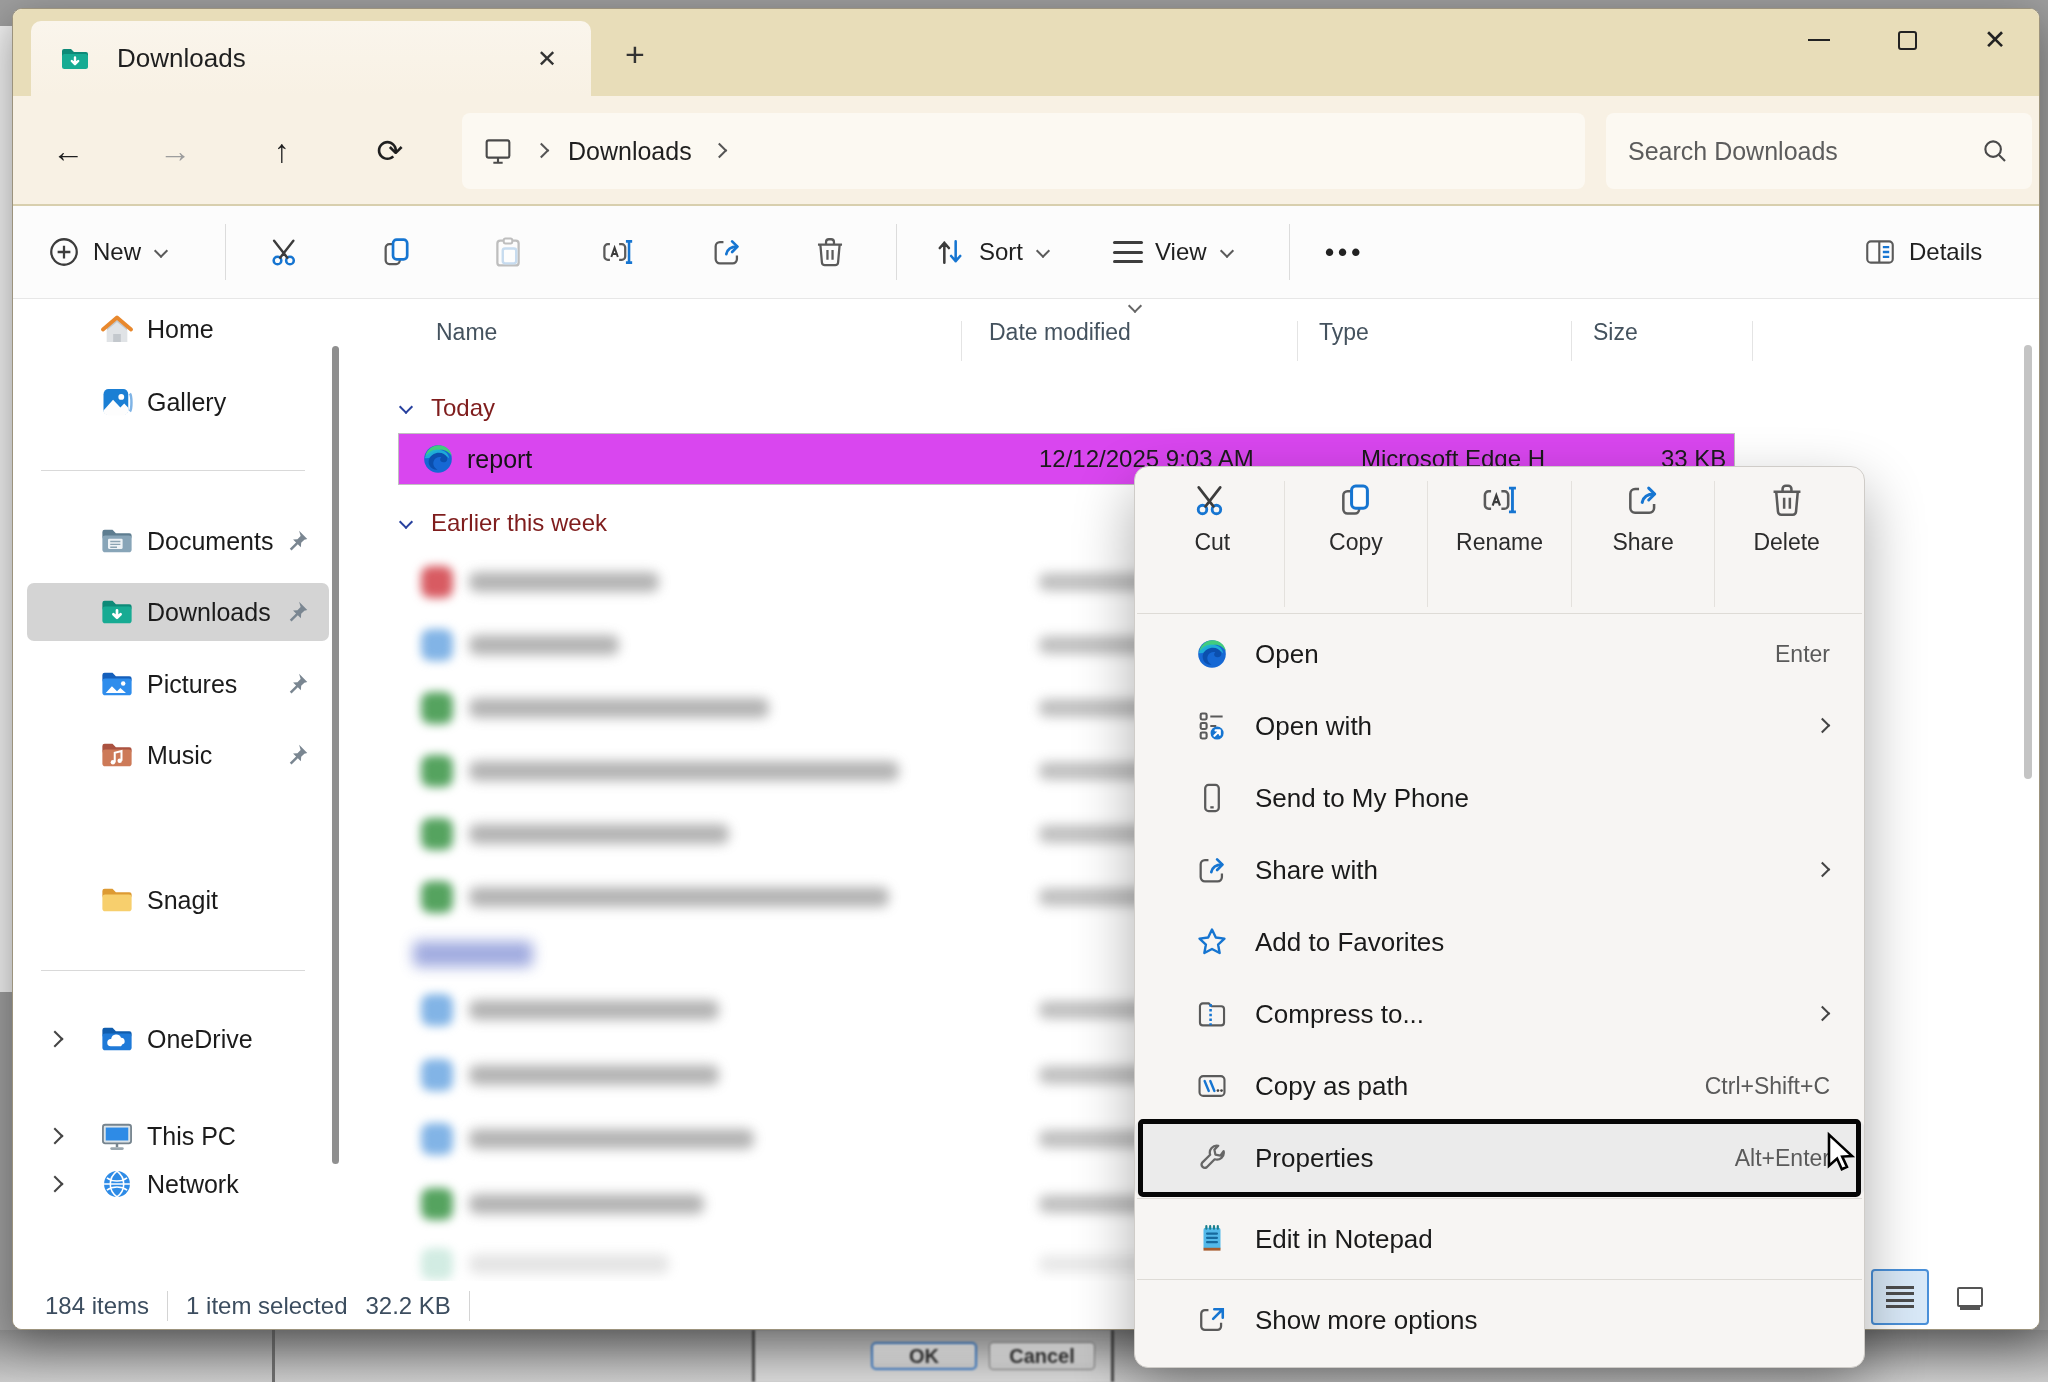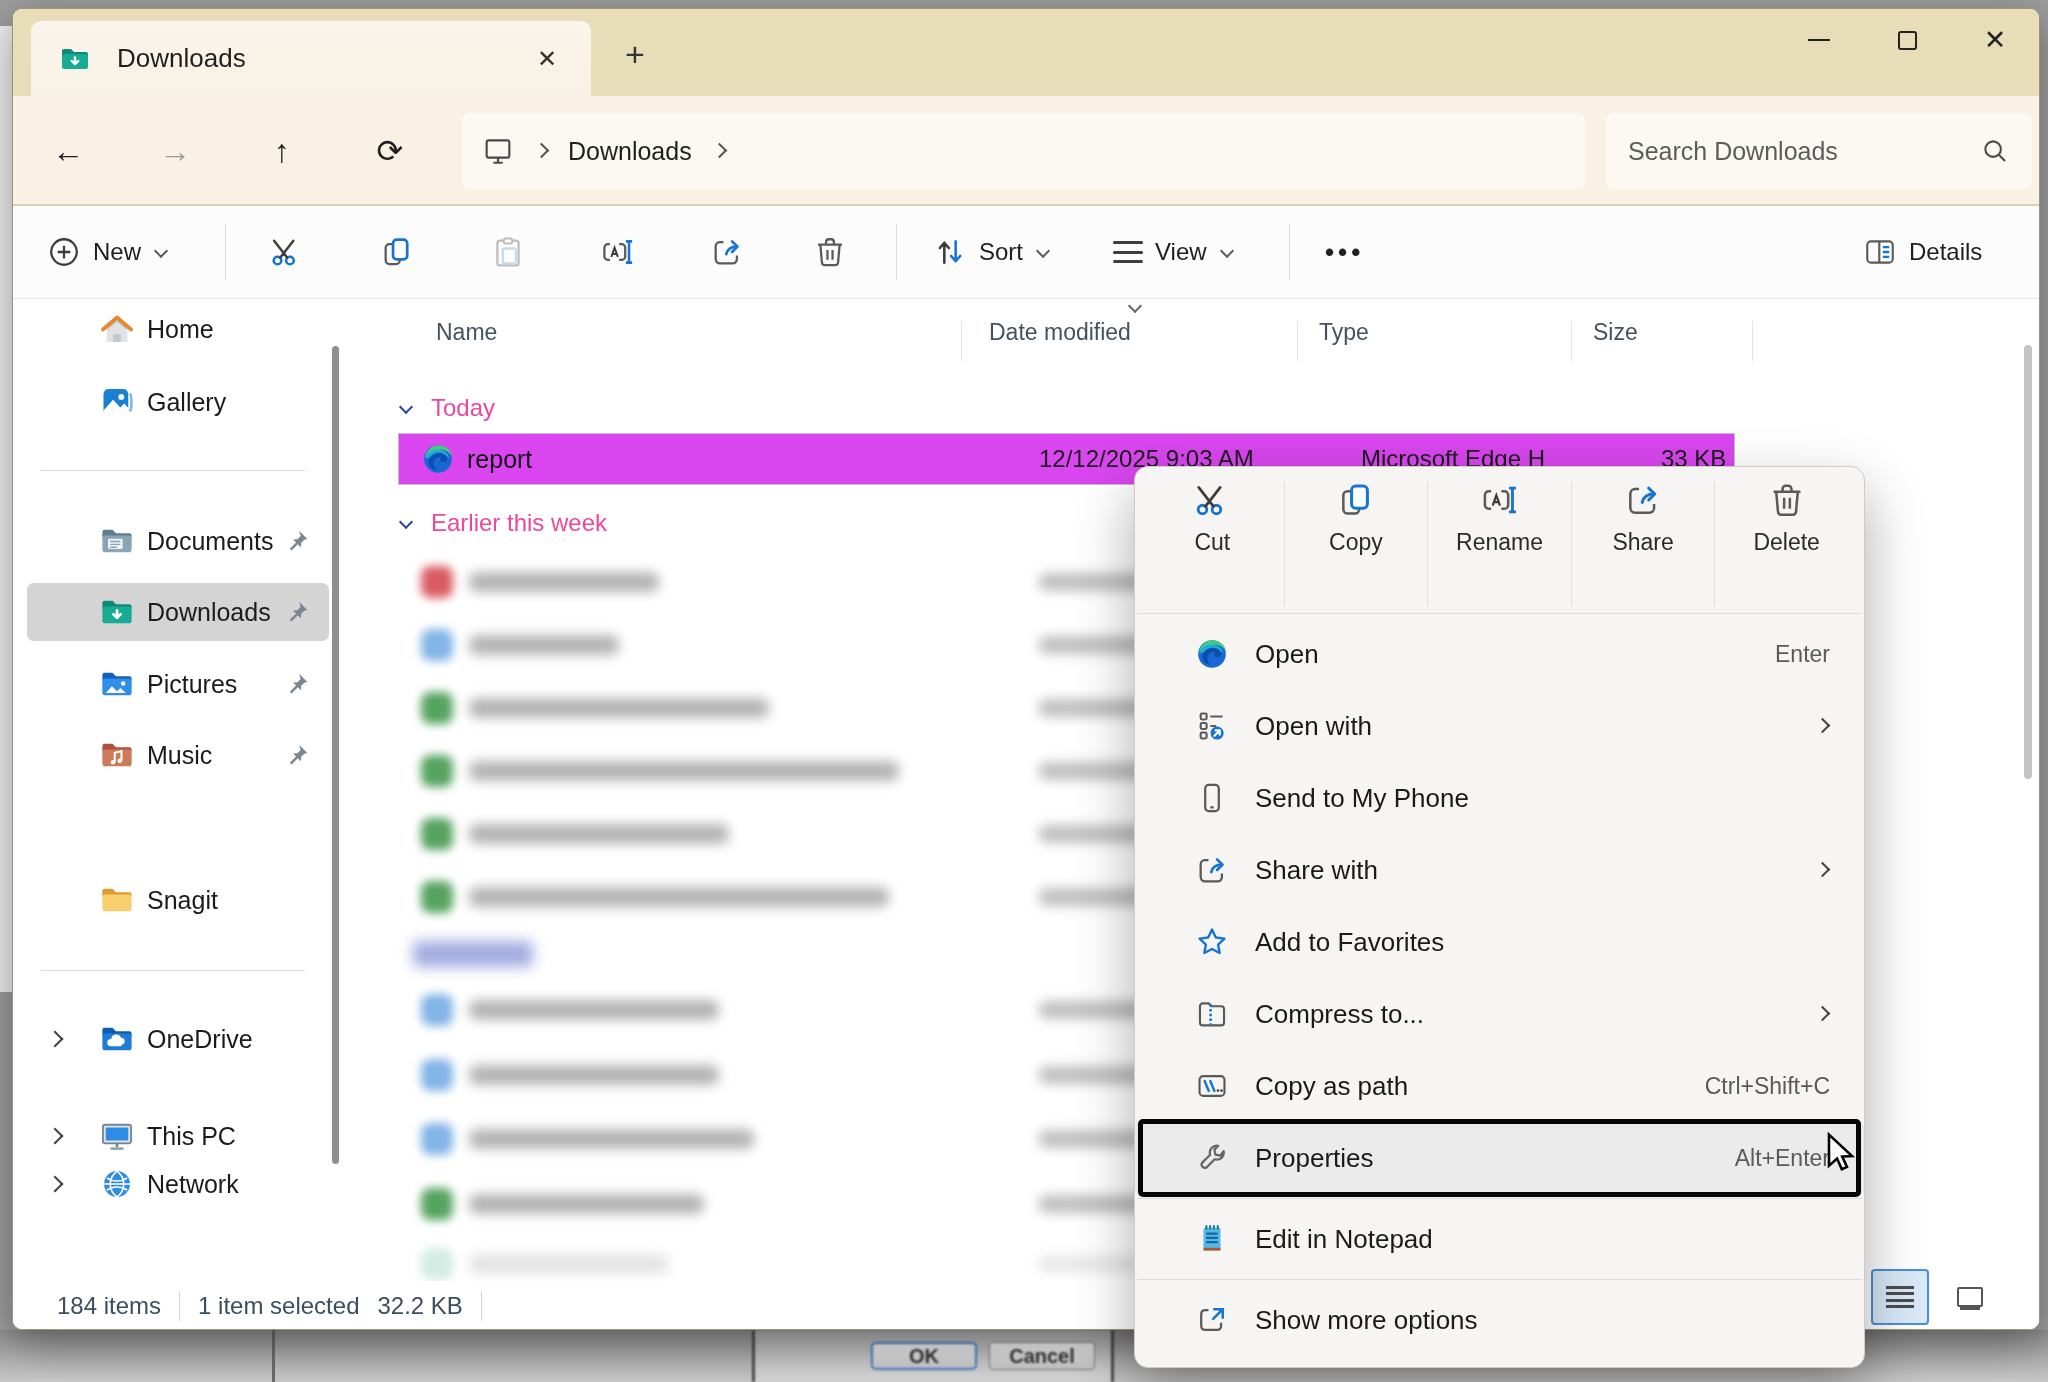--- a/index.html
+++ b/index.html
@@ -92,21 +92,21 @@
     background:#8f8f8f; border-radius:4px; }
 
   
   .filearea { position:absolute; left:345px; top:290px; width:1683px; height:982px; background:#fff; }
   .cols { position:absolute; left:0; top:20px; width:100%; height:44px; }
   .col-label { position:absolute; font-size:23px; color:#44525e; }
   .col-sep { position:absolute; top:2px; width:1px; height:40px; background:#e4e4e4; }
   .sort-chev { position:absolute; width:12px; height:12px; }
   .sort-chev::after { content:""; position:absolute; width:8px; height:8px; left:1px; top:2px;
     border-right:2px solid #666; border-bottom:2px solid #666; transform:rotate(45deg); }
-  .group-hdr { position:absolute; display:flex; align-items:center; font-size:24px; color:#ec4899; }
+  .group-hdr { position:absolute; display:flex; align-items:center; font-size:24px; color:#7f1d1d; }
   .group-chev { width:14px; height:14px; position:relative; margin-right:18px; }
   .group-chev::after { content:""; position:absolute; left:2px; top:1px; width:8px; height:8px;
     border-right:2px solid #27409e; border-bottom:2px solid #27409e; transform:rotate(45deg); }
   .redact-hdr { position:absolute; width:120px; height:26px; border-radius:5px;
     background:#8a97d8; filter:blur(7px); opacity:.8; }
   .frow { position:absolute; left:41px; width:1335px; height:50px; display:flex; align-items:center; }
   .frow.selected { background:#d946ef; outline:1px solid #c0c0c0; }
   .frow .ficon { width:34px; height:34px; margin-left:22px; flex:0 0 auto; }
   .frow .fname { font-size:25px; color:#141414; margin-left:12px; }
   .fcell { position:absolute; font-size:24px; color:#1b1b1b; }
@@ -497,21 +497,21 @@
         <div class="frow faded" style="top: 940px;">
           <span class="blur-dot" style="background: rgb(127, 201, 174);"></span>
           <span class="blur-bar" style="width: 200px;"></span>
           <span class="blur-date"></span>
         </div>
       </div>
     <div class="vscroll"></div>
   </div>
 
   <div class="statusbar">
-    <span style="margin-left:44px">184 items</span>
+    <span style="margin-left:32px">184 items</span>
     <span class="status-sep"></span>
     <span>1 item selected</span>
     <span style="margin-left:18px">32.2 KB</span>
     <span class="status-sep"></span>
     <div class="viewtoggles">
       <div class="vt active">
         <span class="vt-list">
             <i></i>
             <i></i>
             <i></i>

